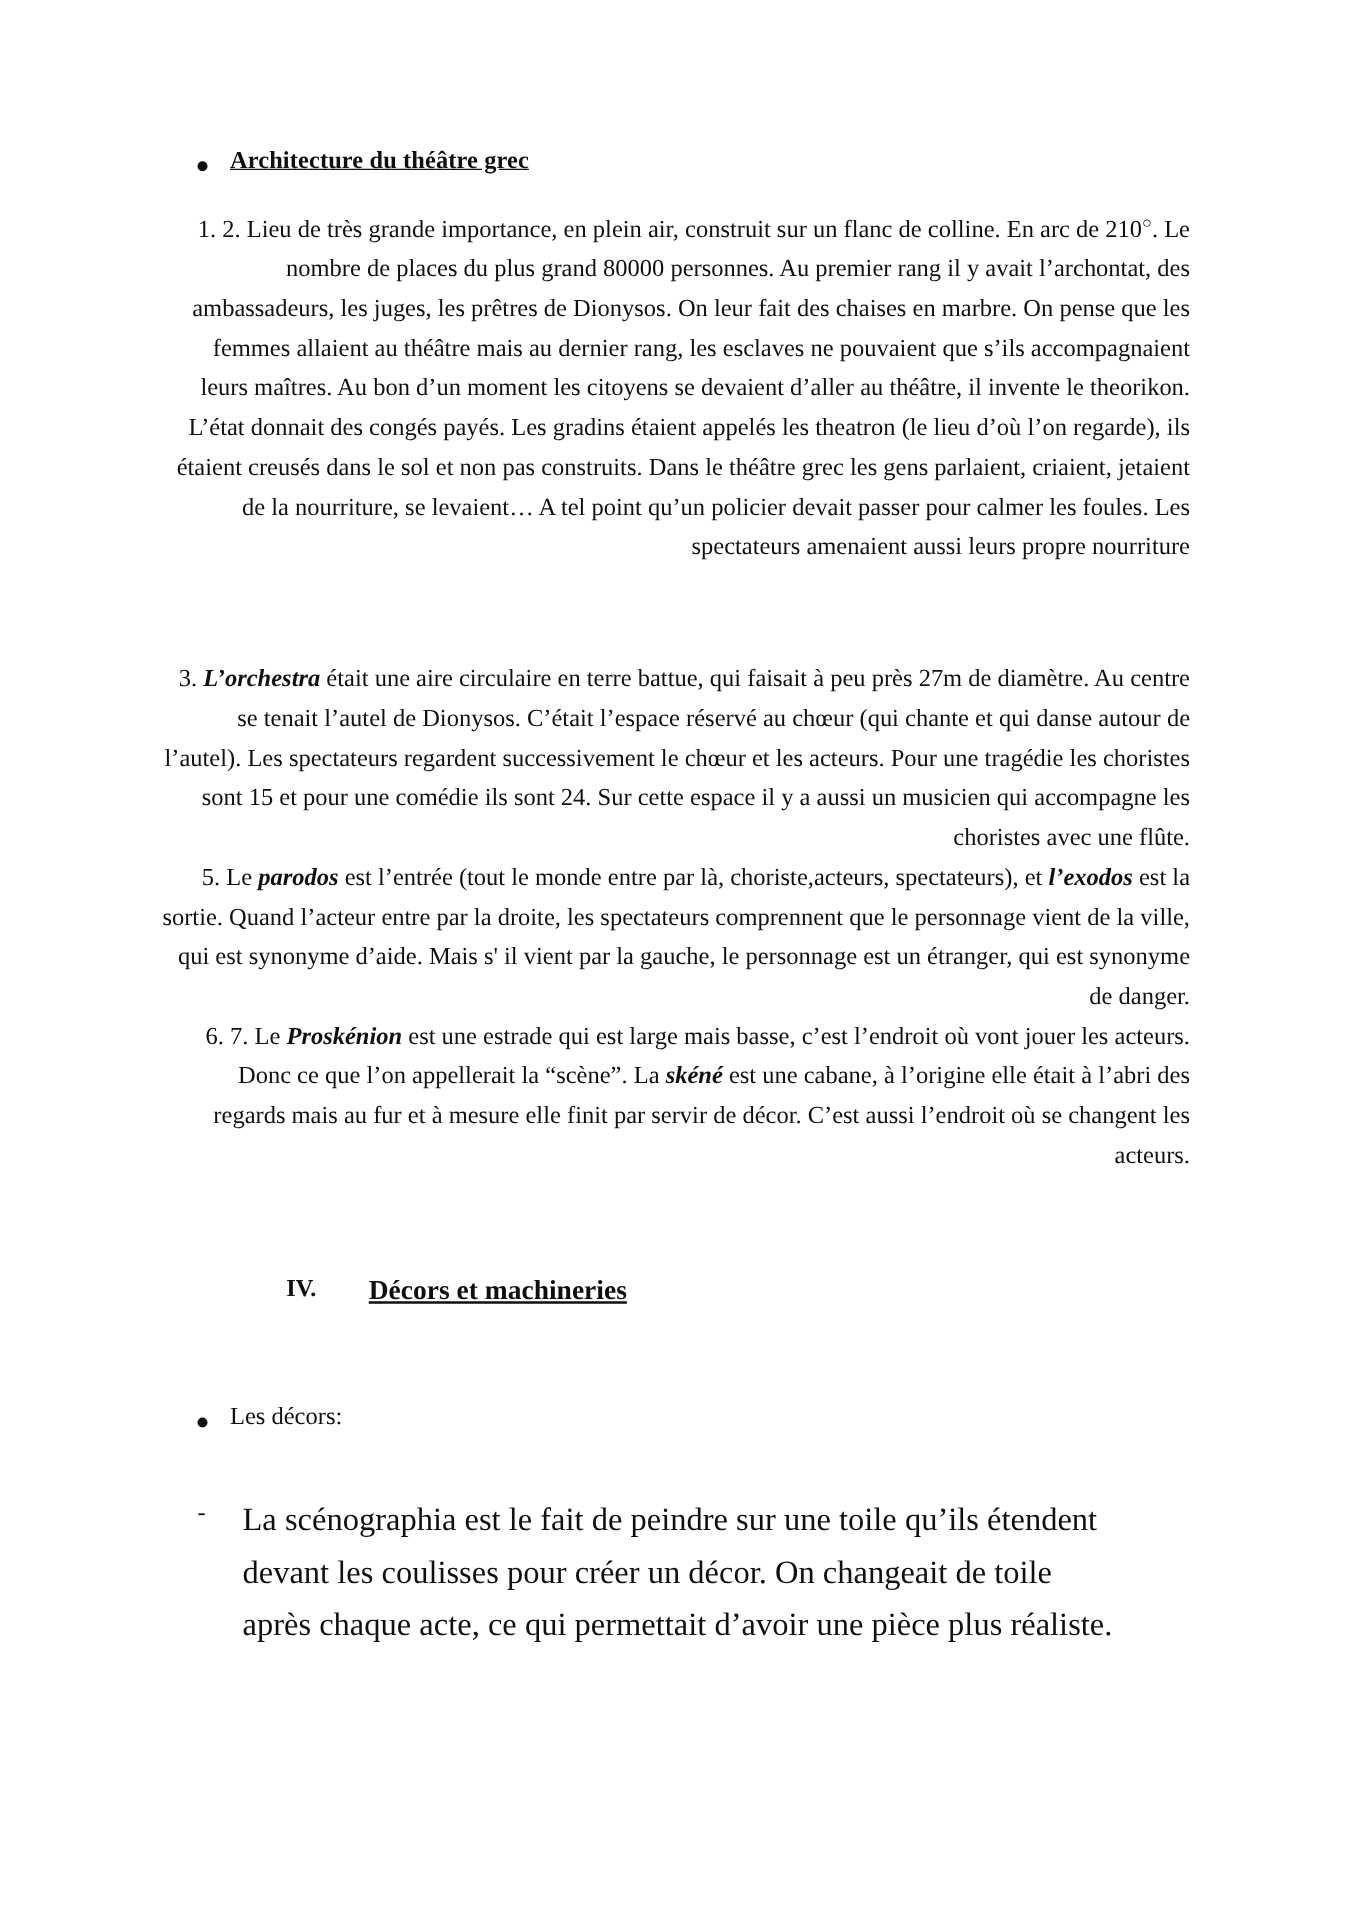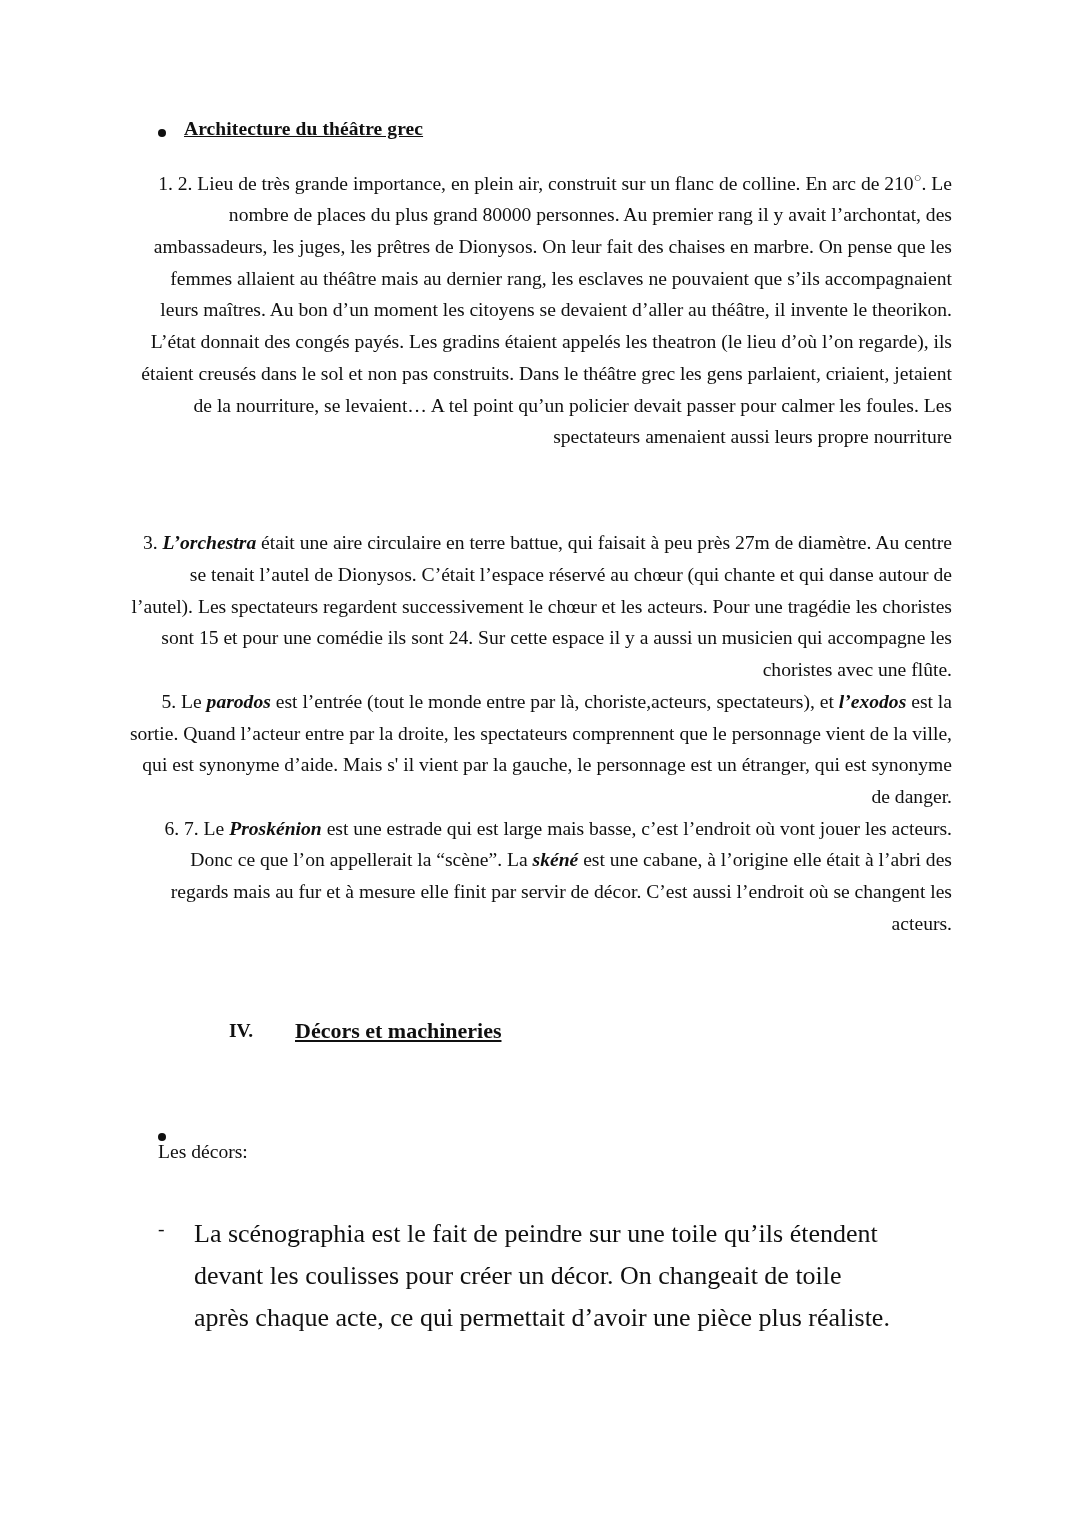--- a/index.html
+++ b/index.html
@@ -63,21 +63,20 @@
   }
   .roman-heading .txt {
     font-size: 22px;
     font-weight: bold;
     text-decoration: underline;
   }
   .sub-bullet {
     display: flex;
     align-items: flex-start;
     margin-left: 30px;
-    flex-direction: column;
   }
   .sub-bullet .label {
     font-size: 19.6px;
   }
   .dash-item {
     display: flex;
     align-items: flex-start;
     margin-left: 30px;
   }
   .dash-item .dash {

